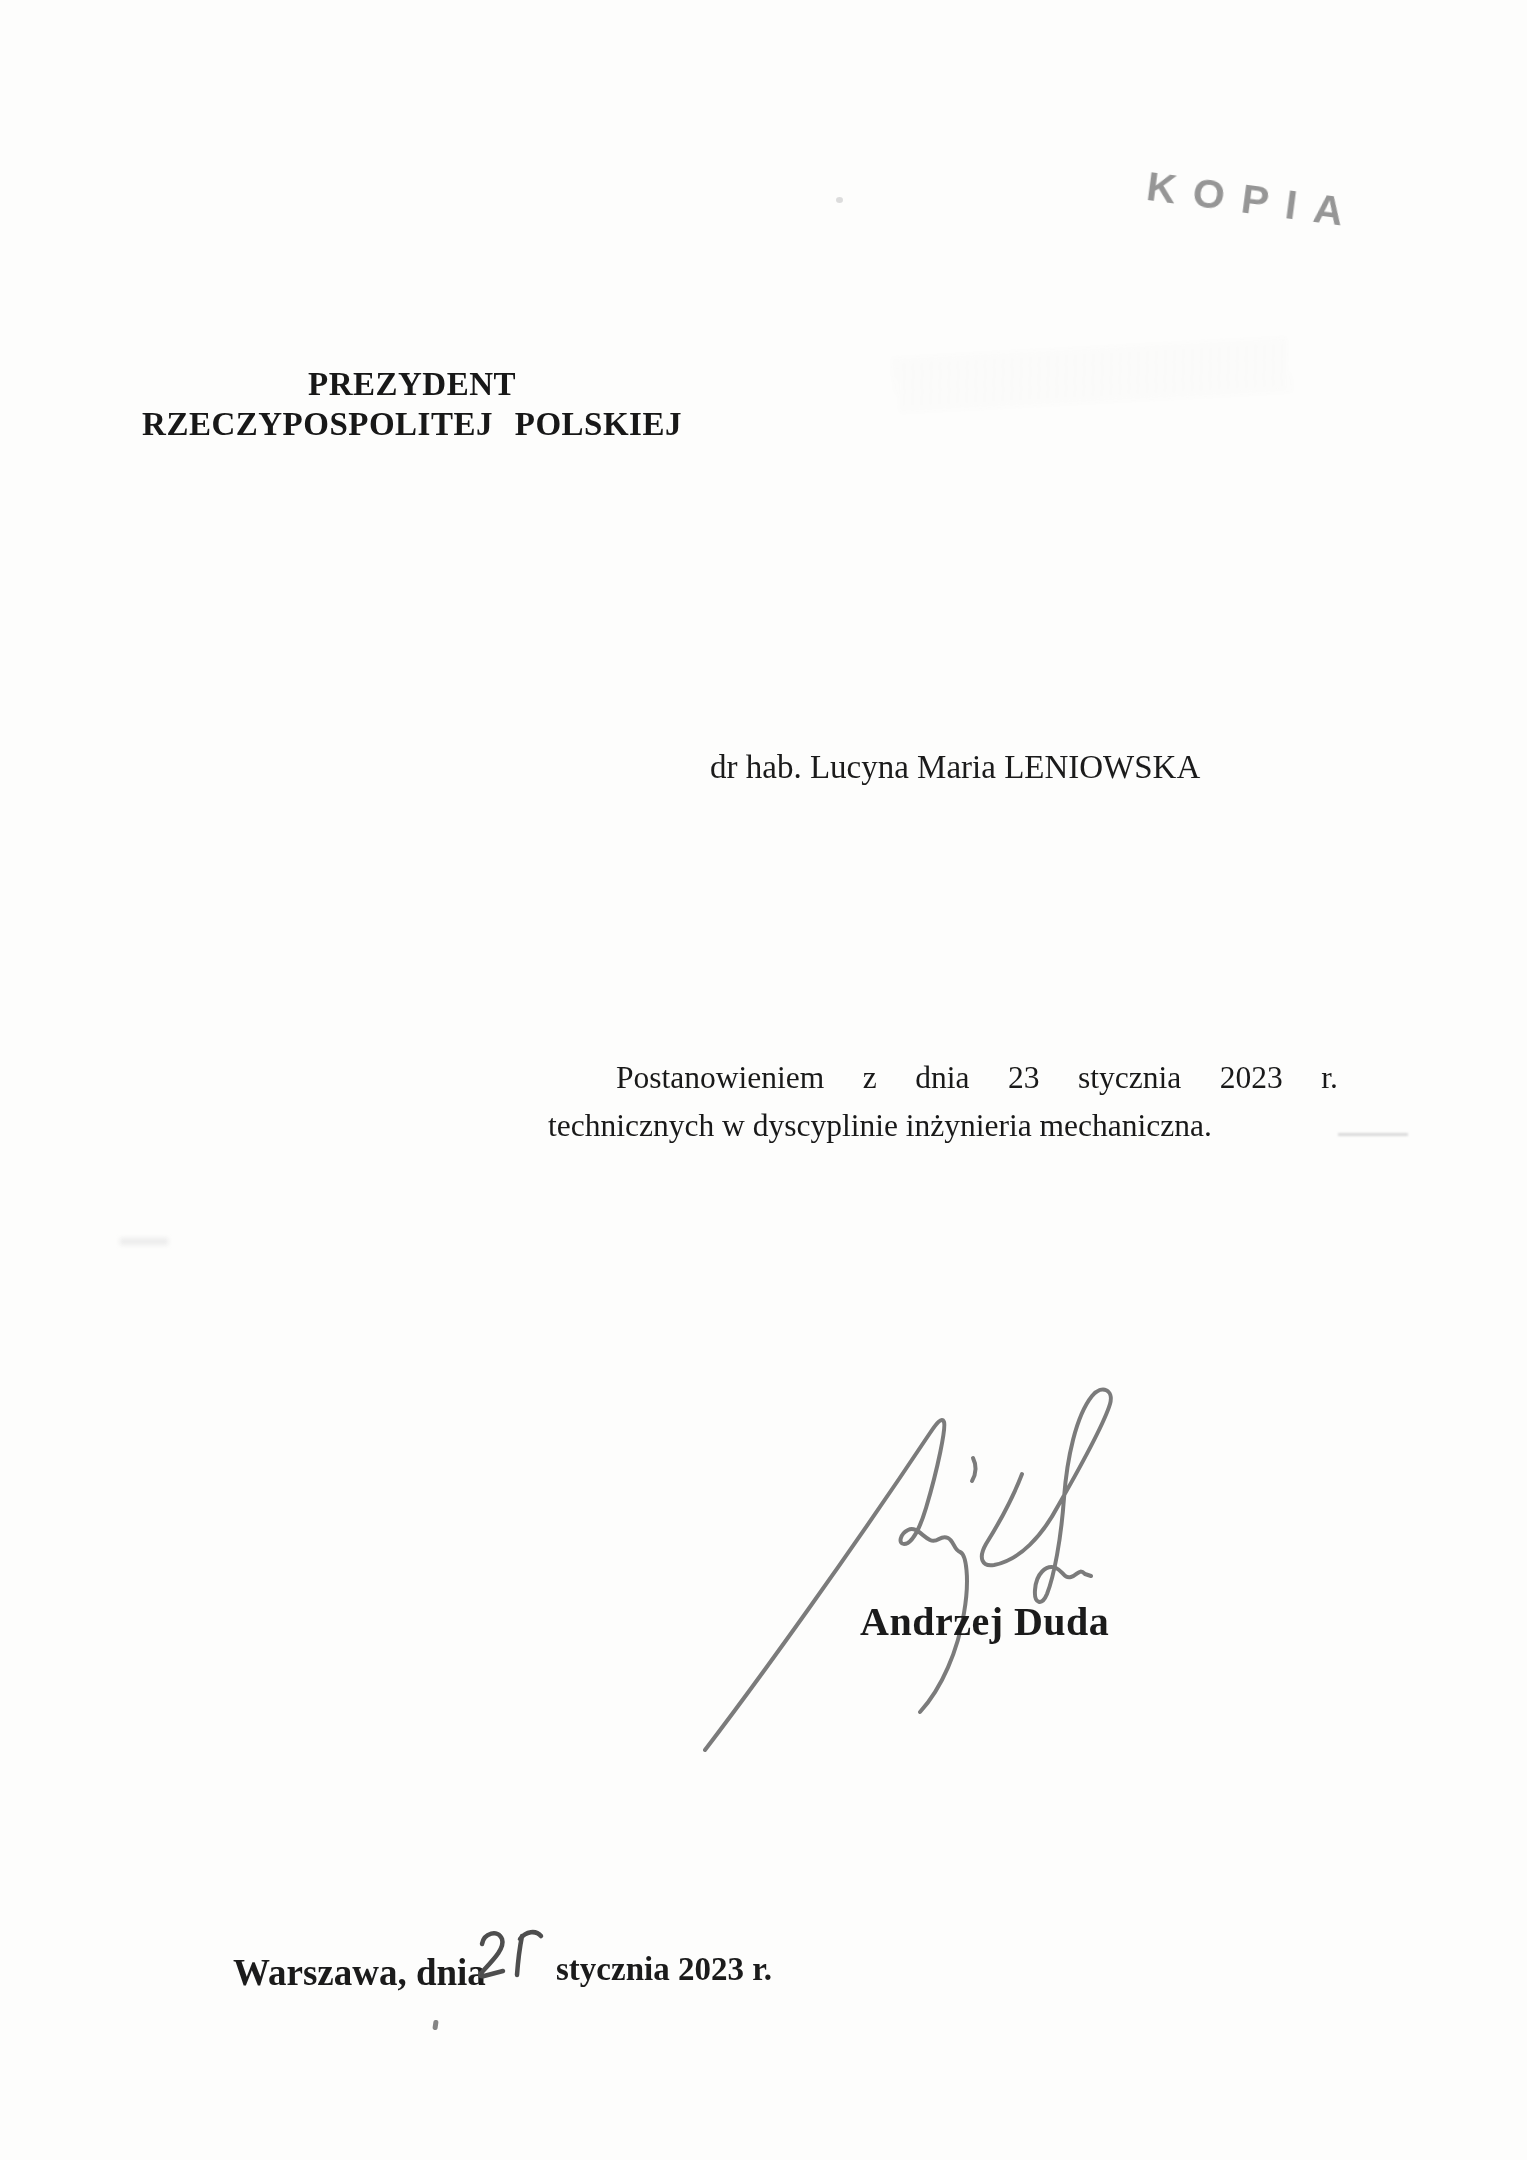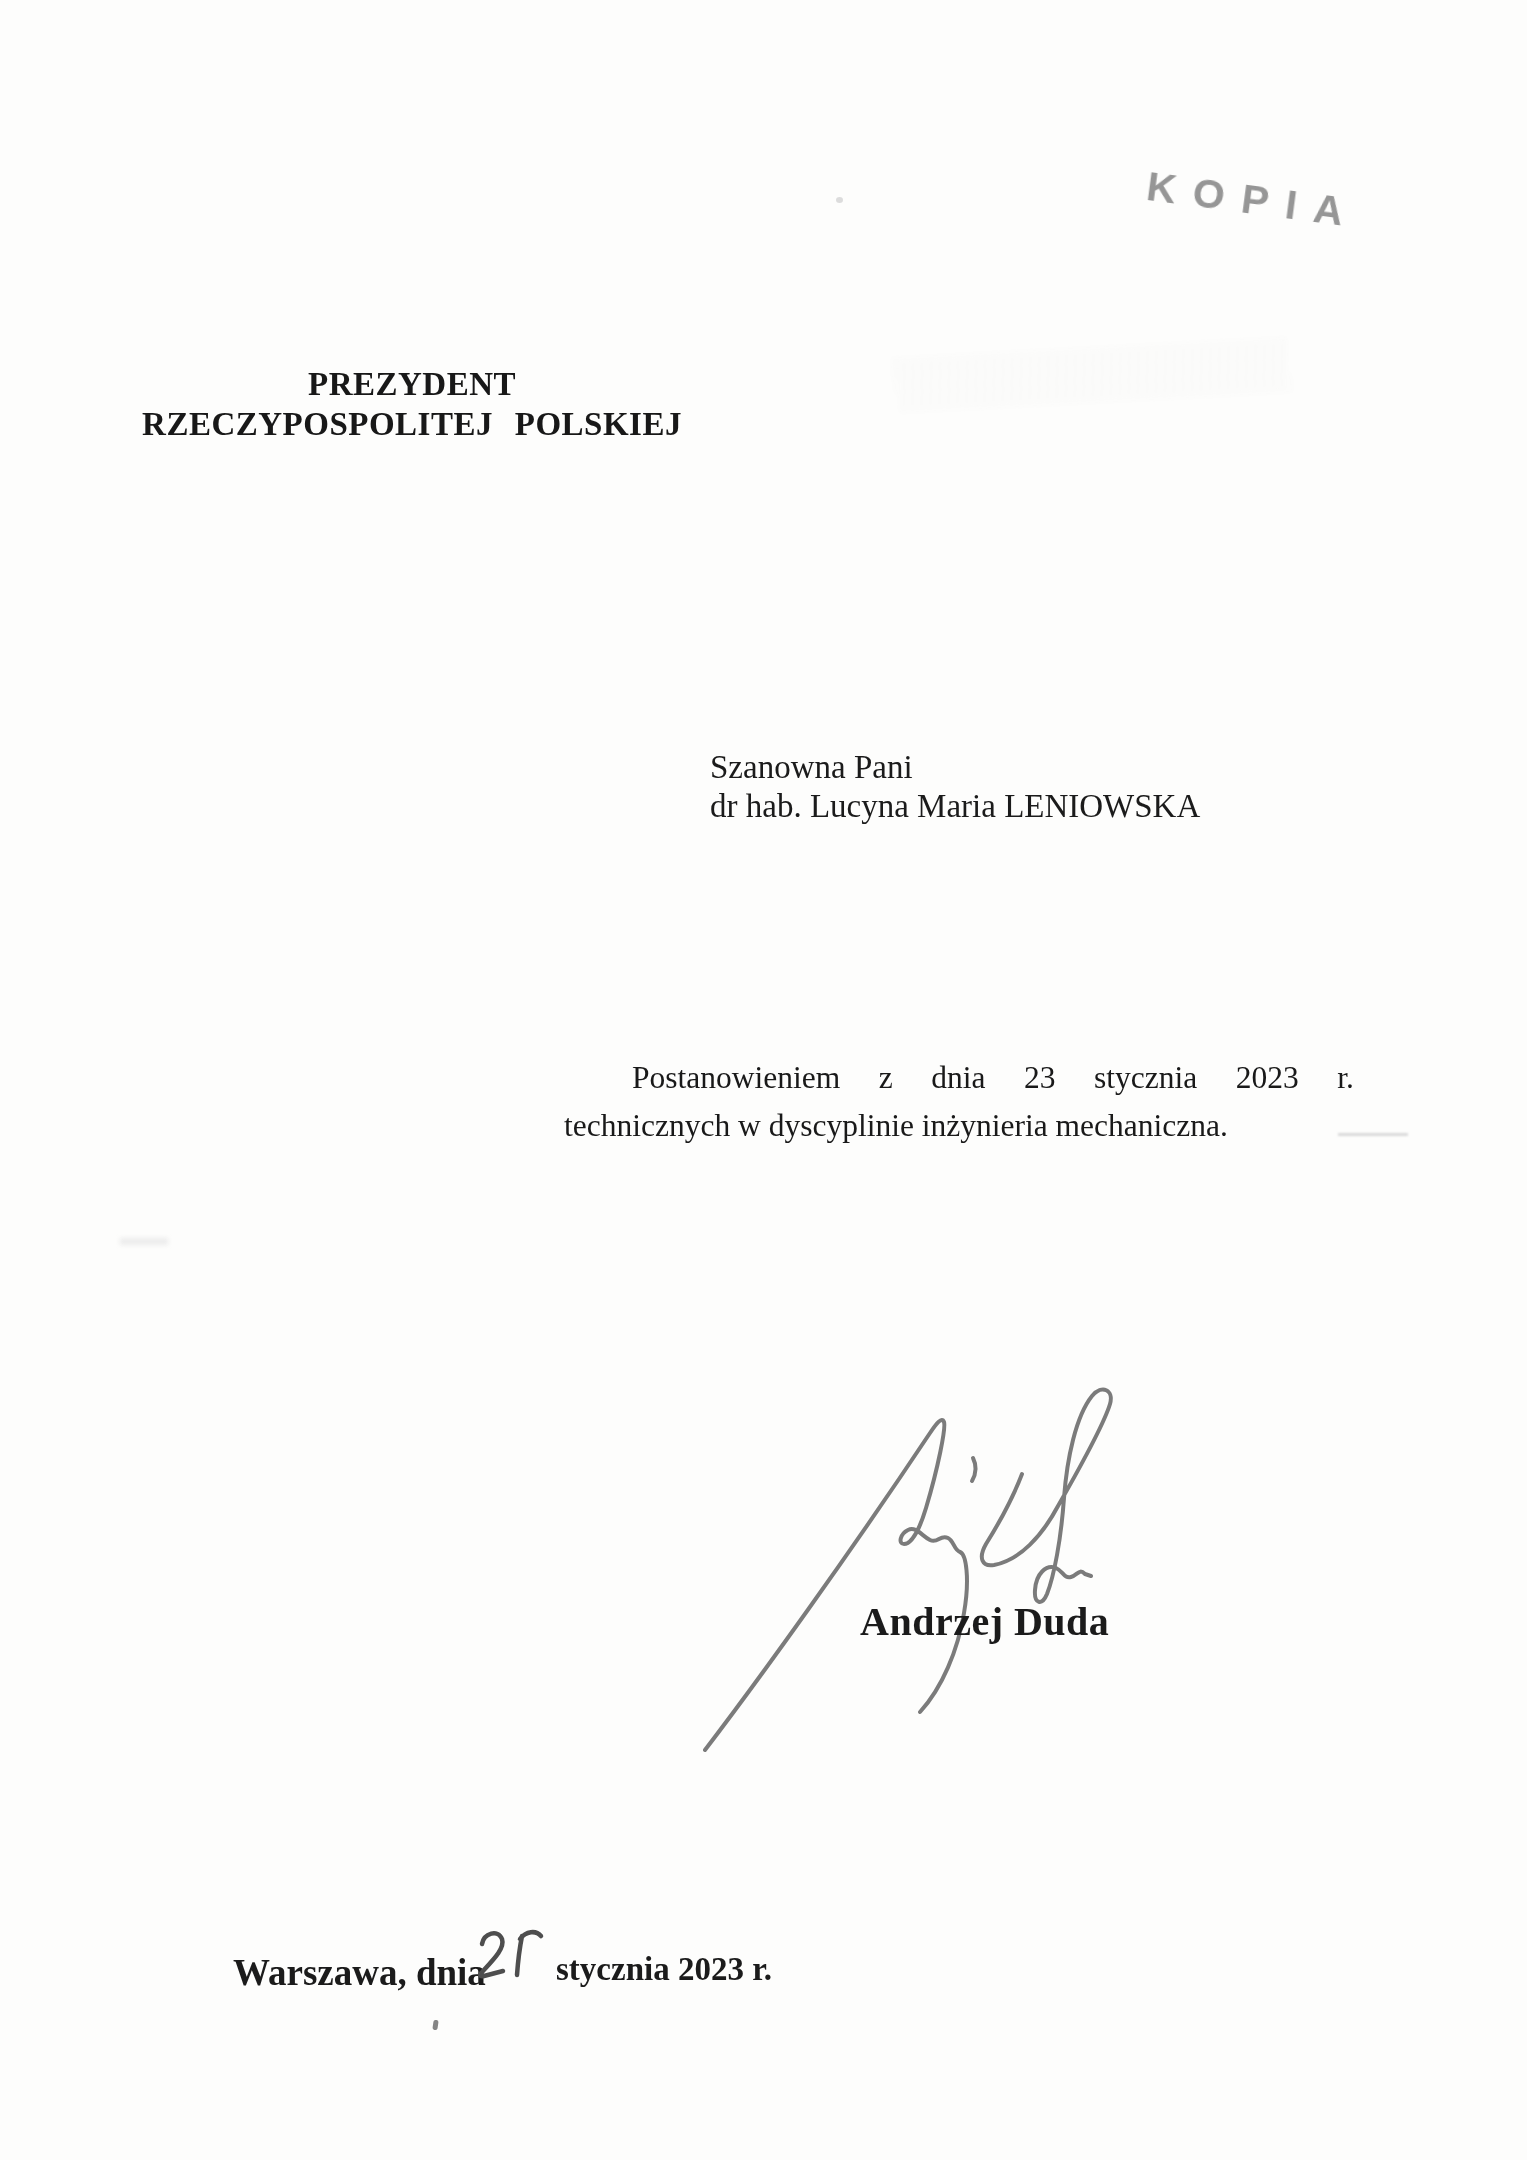--- a/index.html
+++ b/index.html
@@ -52,21 +52,21 @@
     left: 710px;
     top: 748px;
     font-size: 33px;
     line-height: 39px;
     color: #1b1b1b;
   }
 
   
   .body-par {
     position: absolute;
-    left: 564px;
+    left: 548px;
     top: 1054px;
     width: 790px;
     font-size: 31.5px;
     line-height: 48px;
     color: #191919;
   }
   .jline { text-align: justify; text-align-last: justify; }
   .body-line-1 { padding-left: 68px; }
 
   
@@ -171,21 +171,20 @@
   <div class="stamp">KOPIA</div>
 
   <div class="ghost-smudge"></div>
 
   <div class="letterhead">
     <div class="letterhead-line1">PREZYDENT</div>
     <div class="letterhead-line2">RZECZYPOSPOLITEJ POLSKIEJ</div>
   </div>
 
   <div class="recipient">
-    <div>Szanowna Pani</div>
     <div>dr hab. Lucyna Maria LENIOWSKA</div>
   </div>
 
   <div class="body-par">
     <div class="jline body-line-1">Postanowieniem z dnia 23 stycznia 2023 r.</div>
     <div>technicznych w dyscyplinie inżynieria mechaniczna.</div>
   </div>
 
   <div class="faint-dash"></div>
 

